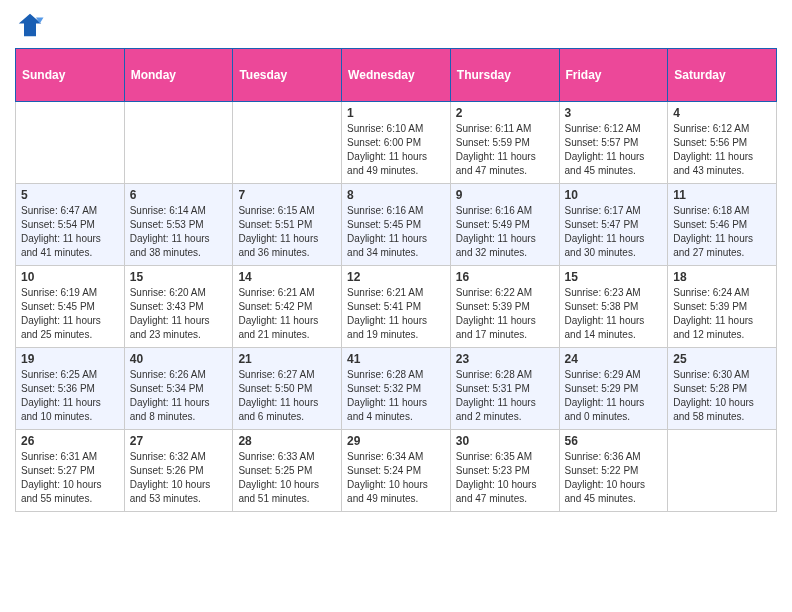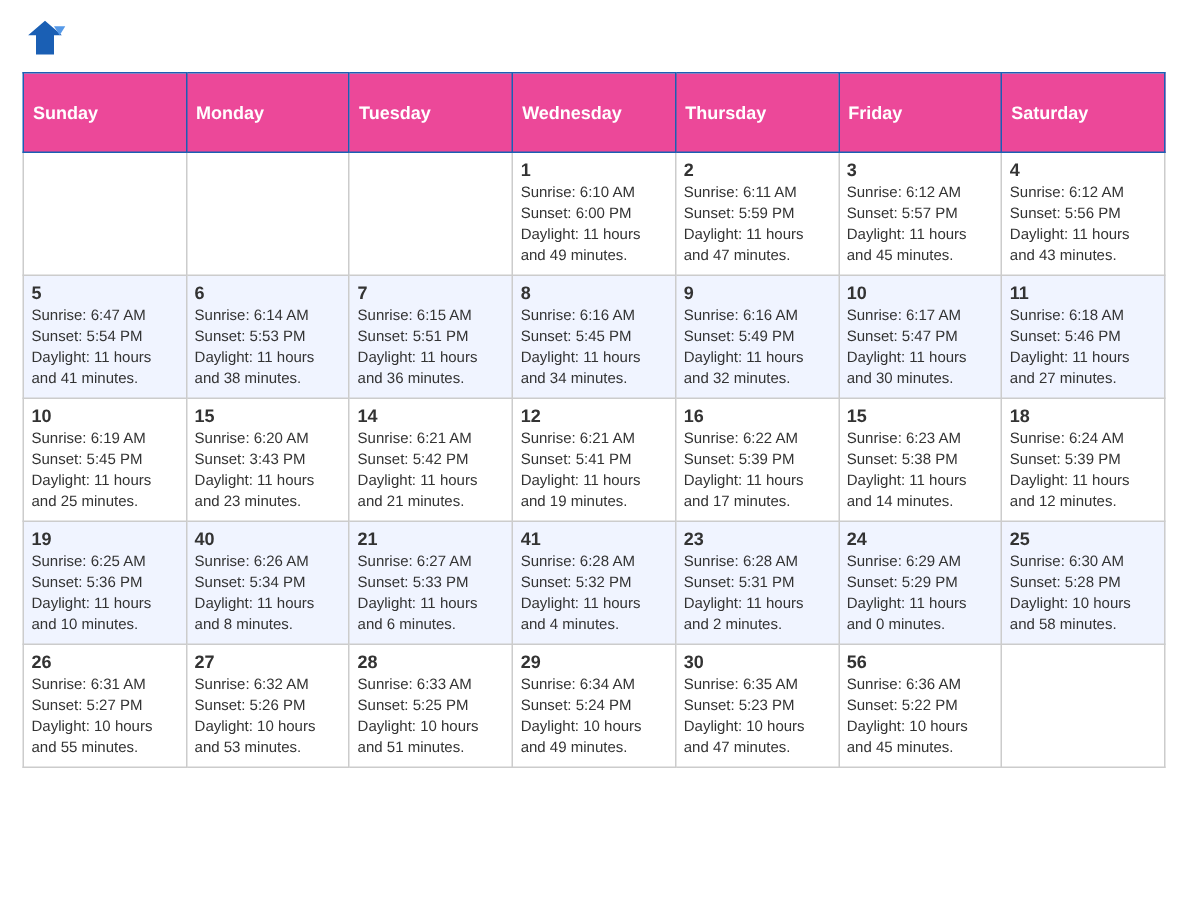--- a/index.html
+++ b/index.html
@@ -251,21 +251,21 @@
           </td>
           <td>
             <span class="day-num">40</span>
             <div class="day-info">Sunrise: 6:26 AM
 Sunset: 5:34 PM
 Daylight: 11 hours and 8 minutes.</div>
           </td>
           <td>
             <span class="day-num">21</span>
             <div class="day-info">Sunrise: 6:27 AM
-Sunset: 5:33 PM
+Sunset: 5:50 PM
 Daylight: 11 hours and 6 minutes.</div>
           </td>
           <td>
             <span class="day-num">41</span>
             <div class="day-info">Sunrise: 6:28 AM
 Sunset: 5:32 PM
 Daylight: 11 hours and 4 minutes.</div>
           </td>
           <td>
             <span class="day-num">23</span>

